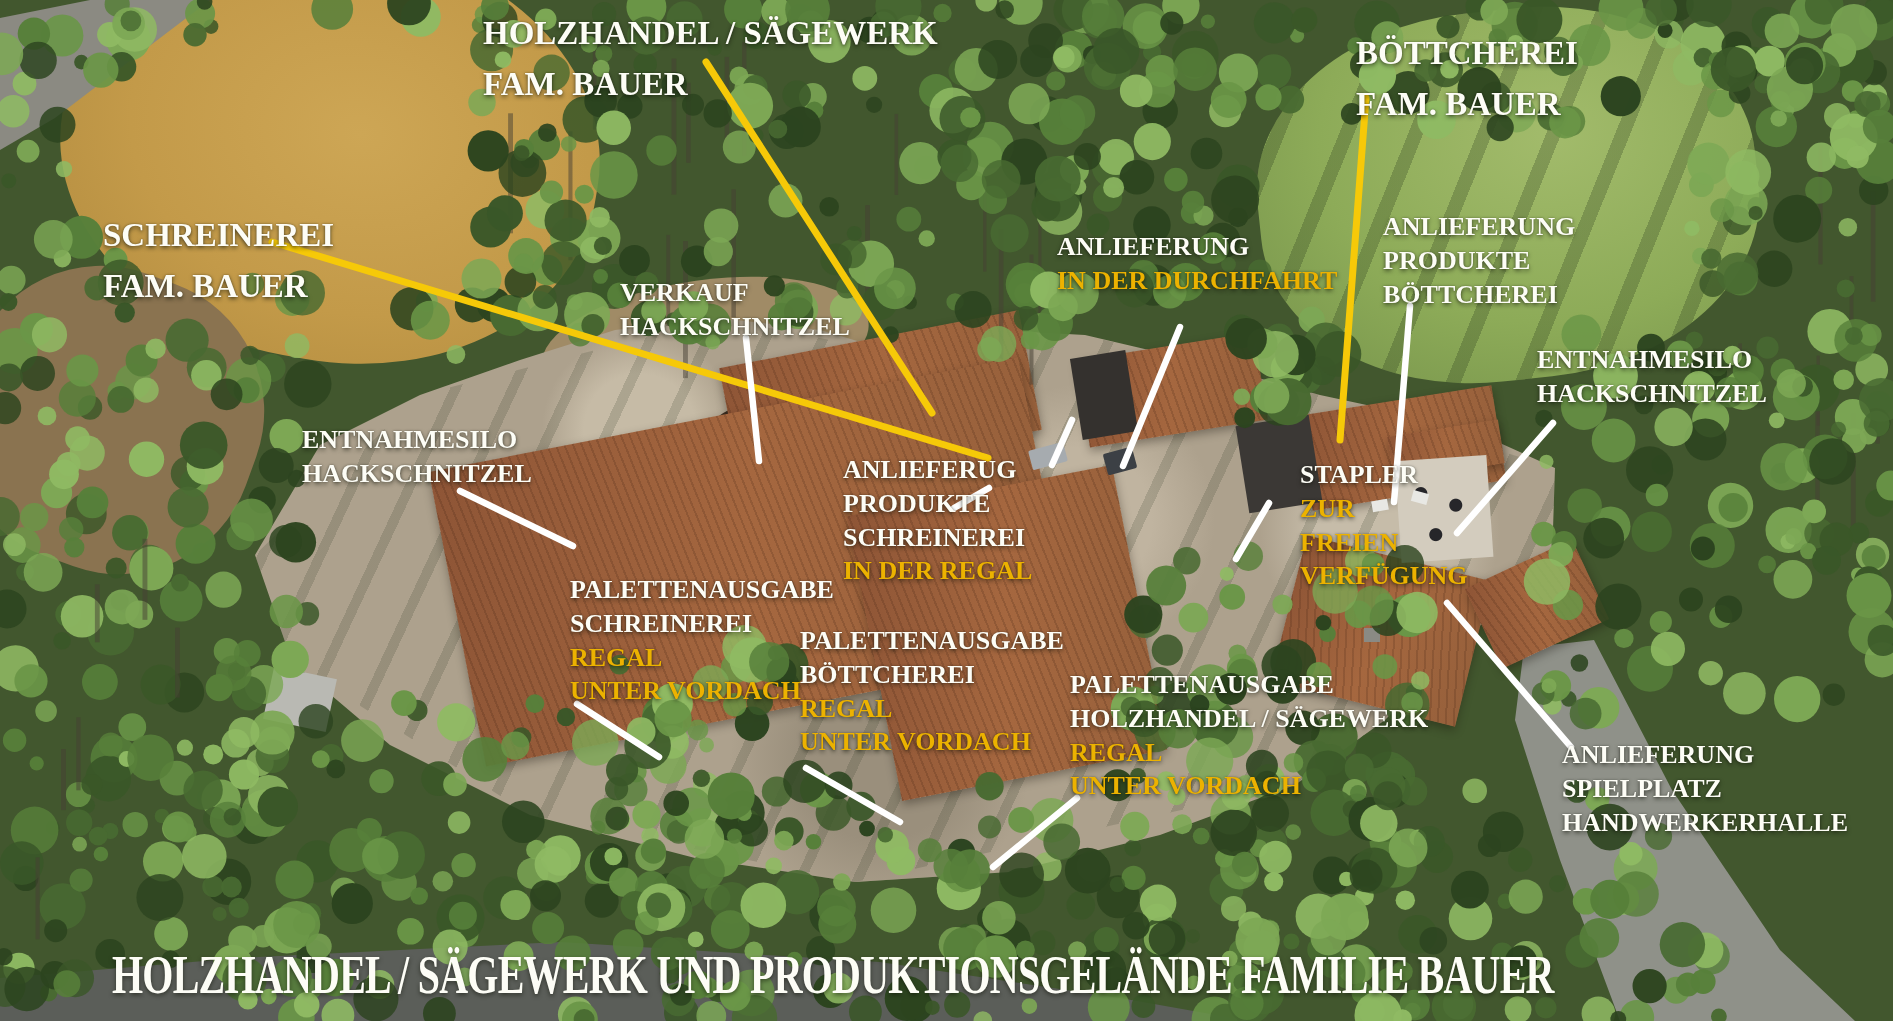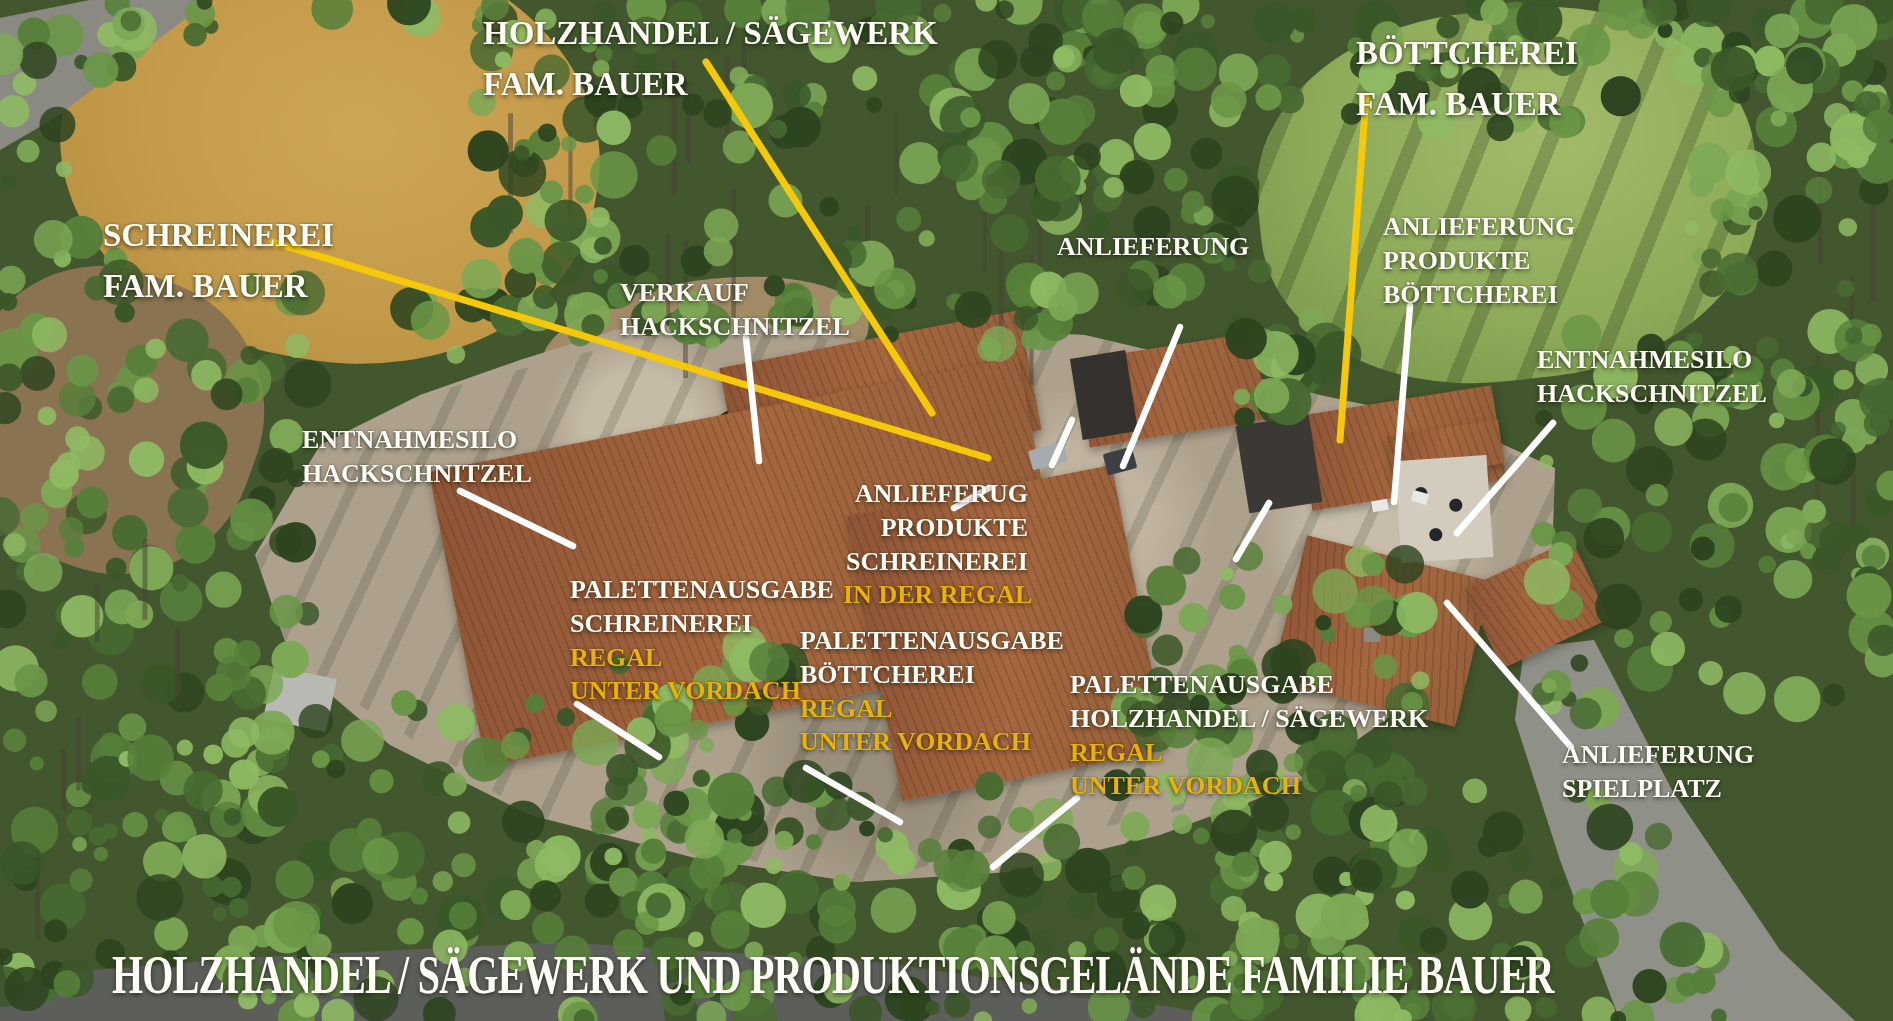--- a/index.html
+++ b/index.html
@@ -105,21 +105,21 @@
   
   .label{
     position:absolute; z-index:10; font-weight:700; white-space:nowrap;
     color:var(--label-white,#fdfdf6);
     text-shadow:0 2px 4px rgba(15,18,8,.6), 0 0 2px rgba(15,18,8,.35);
   }
   .label .ln{display:block;}
   .label .ln[data-color="yellow"]{color:var(--label-yellow,#ecb200);}
   .lg{font-size:33px; line-height:1.55;}
   .md{font-size:26px; line-height:1.3;}
-  .center{text-align:right;margin-top:24px;}
+  .center{text-align:left;}
   .bottom-title{
     position:absolute; z-index:10; left:112px; top:944px;
     font-size:54px; font-weight:700; white-space:nowrap;
     transform:scaleX(.74); transform-origin:0 50%;
     letter-spacing:-1px;
     color:#fdfdf6; text-shadow:0 2px 5px rgba(15,18,8,.55);
   }
 </style>
 </head>
 <body>
@@ -1328,20 +1328,21 @@
     <span class="ln" data-color="white">FAM. BAUER</span>
   </div>
 
   <div class="label md" style="left:620px;top:276px">
     <span class="ln" data-color="white">VERKAUF</span>
     <span class="ln" data-color="white">HACKSCHNITZEL</span>
   </div>
 
   <div class="label md" style="left:1057px;top:230px">
     <span class="ln" data-color="white">ANLIEFERUNG</span>
+    <span class="ln" data-color="yellow">IN DER DURCHFAHRT</span>
   </div>
 
   <div class="label md" style="left:1383px;top:210px">
     <span class="ln" data-color="white">ANLIEFERUNG</span>
     <span class="ln" data-color="white">PRODUKTE</span>
     <span class="ln" data-color="white">BÖTTCHEREI</span>
   </div>
 
   <div class="label md" style="left:1537px;top:343px">
     <span class="ln" data-color="white">ENTNAHMESILO</span>
@@ -1353,20 +1354,26 @@
     <span class="ln" data-color="white">HACKSCHNITZEL</span>
   </div>
 
   <div class="label md center" style="left:843px;top:453px;width:185px">
     <span class="ln" data-color="white">ANLIEFERUG</span>
     <span class="ln" data-color="white">PRODUKTE</span>
     <span class="ln" data-color="white">SCHREINEREI</span>
     <span class="ln" data-color="yellow">IN DER REGAL</span>
   </div>
 
+  <div class="label md" style="left:1300px;top:458px">
+    <span class="ln" data-color="white">STAPLER</span>
+    <span class="ln" data-color="yellow">ZUR</span>
+    <span class="ln" data-color="yellow">FREIEN</span>
+    <span class="ln" data-color="yellow">VERFÜGUNG</span>
+  </div>
 
   <div class="label md" style="left:570px;top:573px">
     <span class="ln" data-color="white">PALETTENAUSGABE</span>
     <span class="ln" data-color="white">SCHREINEREI</span>
     <span class="ln" data-color="yellow">REGAL</span>
     <span class="ln" data-color="yellow">UNTER VORDACH</span>
   </div>
 
   <div class="label md" style="left:800px;top:624px">
     <span class="ln" data-color="white">PALETTENAUSGABE</span>
@@ -1378,17 +1385,18 @@
   <div class="label md" style="left:1070px;top:668px">
     <span class="ln" data-color="white">PALETTENAUSGABE</span>
     <span class="ln" data-color="white">HOLZHANDEL / SÄGEWERK</span>
     <span class="ln" data-color="yellow">REGAL</span>
     <span class="ln" data-color="yellow">UNTER VORDACH</span>
   </div>
 
   <div class="label md" style="left:1562px;top:738px">
     <span class="ln" data-color="white">ANLIEFERUNG</span>
     <span class="ln" data-color="white">SPIELPLATZ</span>
+    <span class="ln" data-color="white">HANDWERKERHALLE</span>
   </div>
 
   <div class="bottom-title">HOLZHANDEL / SÄGEWERK UND PRODUKTIONSGELÄNDE FAMILIE BAUER</div>
 
 </div>
 
 </body></html>

